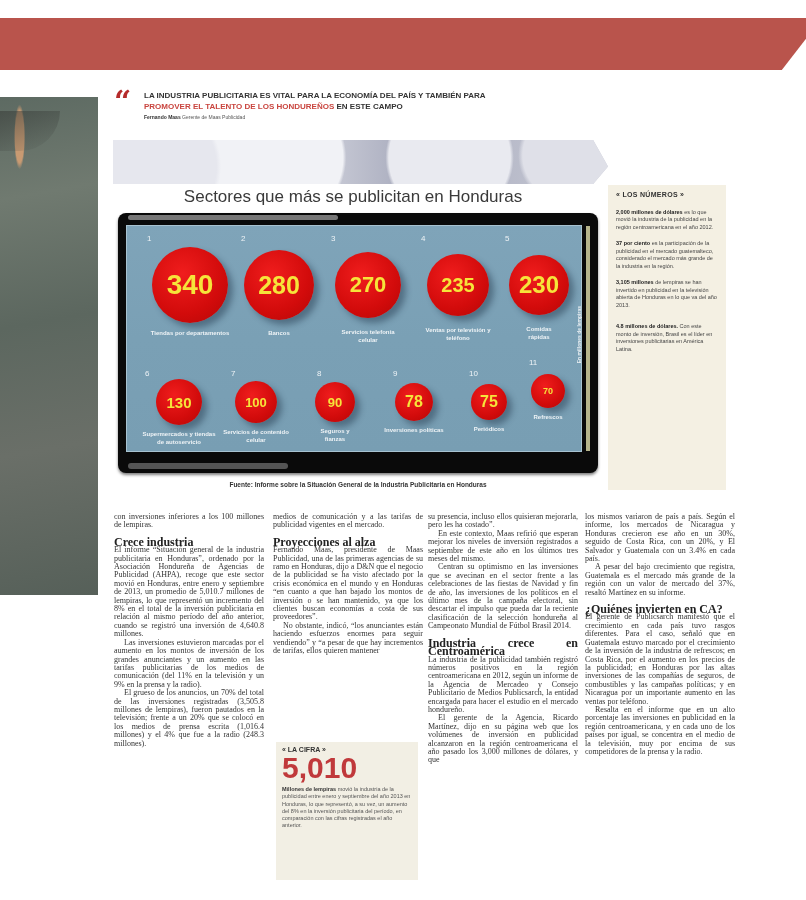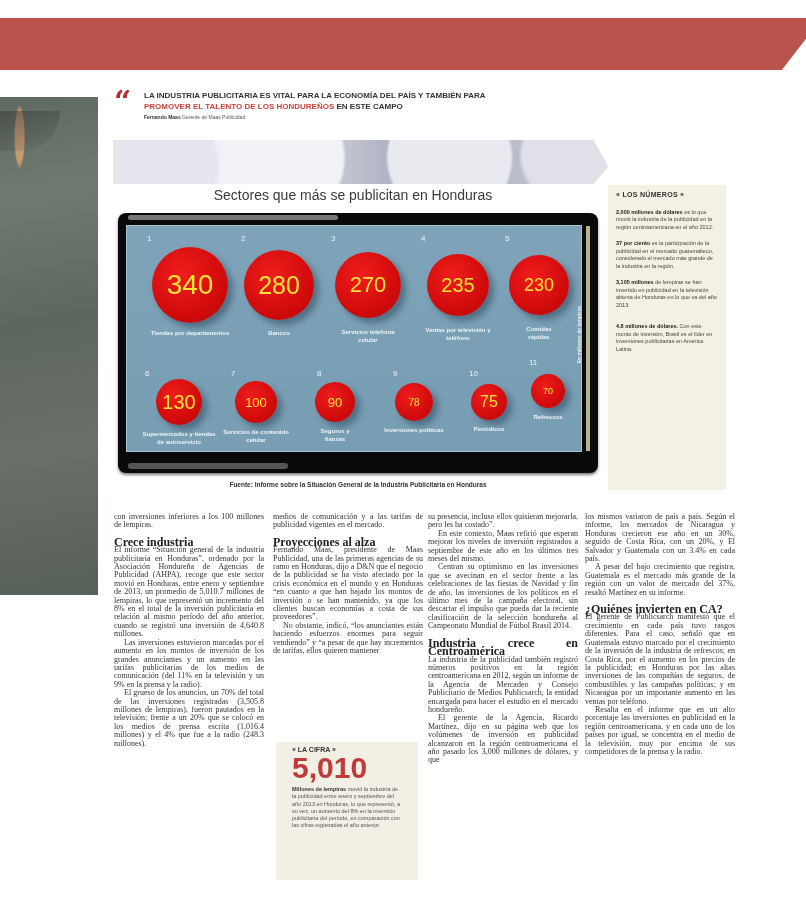--- a/index.html
+++ b/index.html
@@ -26,37 +26,37 @@
 
   .coins { position: absolute; left: 113px; top: 140px; width: 495px; height: 44px;
     background: radial-gradient(circle at 8% 60%, #e6e7ee 0 14%, transparent 15%),
                 radial-gradient(circle at 33% 40%, #f1f2f6 0 20%, transparent 21%),
                 radial-gradient(circle at 68% 40%, #e9eaf0 0 18%, transparent 19%),
                 radial-gradient(circle at 92% 35%, #dfe0e8 0 10%, transparent 11%),
                 linear-gradient(90deg, #b9bccb, #cfd1db 40%, #a8abbd 60%, #c9cbd6);
     clip-path: polygon(0 0, 97% 0, 100% 60%, 97% 100%, 0 100%); }
 
   .chart-title { position: absolute; left: 113px; top: 187px; width: 480px; text-align: center;
-    font-family: "Liberation Sans", sans-serif; font-size: 14px; color: #3a3a3a; }
+    font-family: "Liberation Sans", sans-serif; font-size: 17px; color: #3a3a3a; }
 
   .tv { position: absolute; left: 118px; top: 213px; width: 480px; height: 260px; background: #0a0a0a;
     border-radius: 8px; box-shadow: 0 2px 3px rgba(0,0,0,.5); }
   .tv-glare { position: absolute; left: 10px; top: 2px; width: 210px; height: 5px; background: #777; border-radius: 3px; }
   .tv-glare2 { position: absolute; left: 10px; bottom: 4px; width: 160px; height: 6px; background: #555; border-radius: 3px; }
   .screen { position: absolute; left: 8px; top: 12px; width: 456px; height: 227px;
     background: linear-gradient(180deg, #7fa4b9 0%, #7aa0b5 50%, #789eb3 100%); border: 1px solid #a8c3d1; }
   .screen-edge { position: absolute; right: -9px; top: 0; width: 4px; height: 100%; background: #b6b48b; }
   .unit-label { position: absolute; right: -1px; top: 80px; writing-mode: vertical-rl; transform: rotate(180deg);
     font-family: "Liberation Sans", sans-serif; font-size: 5px; font-weight: bold; color: #e8eef2; }
 
   .item { position: absolute; text-align: center; }
   .rank { position: absolute; font-family: "Liberation Sans", sans-serif; font-size: 8px; color: #eef3f6; }
   .circle { border-radius: 50%; background: radial-gradient(circle at 40% 35%, #f01d1d, #d20b0b 60%, #b30707);
     display: flex; align-items: center; justify-content: center; color: #f6e43a; font-family: "Liberation Sans", sans-serif;
-    font-weight: normal; box-shadow: 5px 5px 6px rgba(30,50,70,.45); margin: 0 auto; }
+    font-weight: bold; box-shadow: 5px 5px 6px rgba(30,50,70,.45); margin: 0 auto; }
   .lbl { font-family: "Liberation Sans", sans-serif; font-size: 6px; font-weight: bold; color: #eef3f6; line-height: 8px; margin-top: 6px; }
 
   .source { position: absolute; left: 118px; top: 481px; width: 480px; text-align: center;
     font-family: "Liberation Sans", sans-serif; font-size: 6.5px; font-weight: bold; color: #333; }
 
   .sidebar { position: absolute; left: 608px; top: 185px; width: 118px; height: 305px; background: #f4f0e3;
     padding: 6px 8px; font-family: "Liberation Sans", sans-serif; font-size: 5.5px; line-height: 7.5px; color: #444; }
   .sidebar h4 { font-size: 7px; font-weight: bold; color: #333; margin-bottom: 10px; letter-spacing: .3px; }
   .sidebar p { margin-bottom: 9px; }
   .sidebar p b { color: #222; }
@@ -65,21 +65,21 @@
     line-height: 8.4px; color: #333; text-align: justify; }
   .col p { margin-bottom: 0; }
   .col .ind { text-indent: 10px; }
   .col h5 { font-family: "Liberation Serif", serif; font-size: 12px; font-weight: bold; color: #222; margin-top: 8px; }
   .col1 { left: 114px; }
   .col2 { left: 273px; }
   .col3 { left: 428px; }
   .col4 { left: 585px; }
 
   .cifra { position: absolute; left: 276px; top: 742px; width: 142px; height: 138px; background: #f2efe4;
-    padding: 4px 16px; font-family: "Liberation Sans", sans-serif; }
+    padding: 4px 6px; font-family: "Liberation Sans", sans-serif; }
   .cifra h4 { font-size: 7px; font-weight: bold; color: #333; }
   .cifra .big { font-size: 30px; font-weight: bold; color: #c0393b; line-height: 30px; }
   .cifra p { font-size: 5.5px; line-height: 7.3px; color: #555; margin-top: 3px; }
   .cifra p b { color: #333; }
 </style>
 </head>
 <body>
 
 <div class="red-band"></div>
 <div class="photo"></div>
@@ -120,42 +120,42 @@
       <div class="circle" style="width:66px;height:66px;font-size:22px;margin-top:18px;">270</div>
       <div class="lbl" style="margin-top:10px;padding:0 14px;">Servicios telefonía celular</div>
     </div>
     <div class="item" style="left:286px; top:8px; width:90px;">
       <span class="rank" style="left:8px; top:0;">4</span>
       <div class="circle" style="width:62px;height:62px;font-size:20px;margin-top:20px;">235</div>
       <div class="lbl" style="margin-top:10px;padding:0 12px;">Ventas por televisión y teléfono</div>
     </div>
     <div class="item" style="left:374px; top:8px; width:76px;">
       <span class="rank" style="left:4px; top:0;">5</span>
-      <div class="circle" style="width:60px;height:60px;font-size:18px;margin-top:21px;">230</div>
+      <div class="circle" style="width:60px;height:60px;font-size:24px;margin-top:21px;">230</div>
       <div class="lbl" style="margin-top:10px;padding:0 16px;">Comidas rápidas</div>
     </div>
 
     <div class="item" style="left:12px; top:143px; width:80px;">
       <span class="rank" style="left:6px; top:0;">6</span>
-      <div class="circle" style="width:46px;height:46px;font-size:20px;margin-top:10px;">130</div>
+      <div class="circle" style="width:46px;height:46px;font-size:15px;margin-top:10px;">130</div>
       <div class="lbl" style="margin-top:5px;">Supermercados y tiendas de autoservicio</div>
     </div>
     <div class="item" style="left:96px; top:143px; width:66px;">
       <span class="rank" style="left:8px; top:0;">7</span>
       <div class="circle" style="width:42px;height:42px;font-size:13px;margin-top:12px;">100</div>
       <div class="lbl" style="margin-top:5px;">Servicios de contenido celular</div>
     </div>
     <div class="item" style="left:178px; top:143px; width:60px;">
       <span class="rank" style="left:12px; top:0;">8</span>
       <div class="circle" style="width:40px;height:40px;font-size:13px;margin-top:13px;">90</div>
       <div class="lbl" style="margin-top:5px;padding:0 8px;">Seguros y fianzas</div>
     </div>
     <div class="item" style="left:252px; top:143px; width:70px;">
       <span class="rank" style="left:14px; top:0;">9</span>
-      <div class="circle" style="width:38px;height:38px;font-size:10px;margin-top:14px;">78</div>
+      <div class="circle" style="width:38px;height:38px;font-size:16px;margin-top:14px;">78</div>
       <div class="lbl" style="margin-top:5px;">Inversiones políticas</div>
     </div>
     <div class="item" style="left:332px; top:143px; width:60px;">
       <span class="rank" style="left:10px; top:0;">10</span>
       <div class="circle" style="width:36px;height:36px;font-size:16px;margin-top:15px;">75</div>
       <div class="lbl" style="margin-top:5px;">Periódicos</div>
     </div>
     <div class="item" style="left:396px; top:132px; width:50px;">
       <span class="rank" style="left:6px; top:0;">11</span>
       <div class="circle" style="width:34px;height:34px;font-size:9px;margin-top:16px;">70</div>

